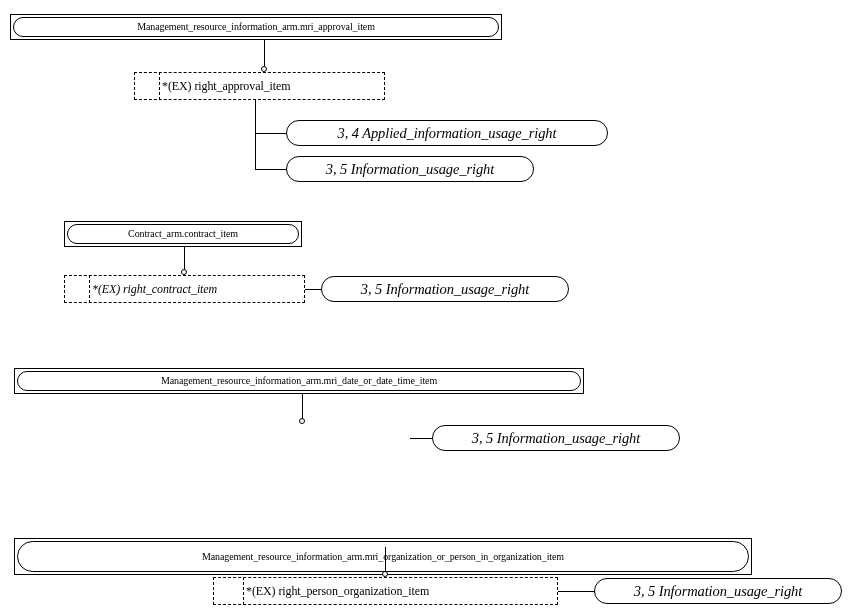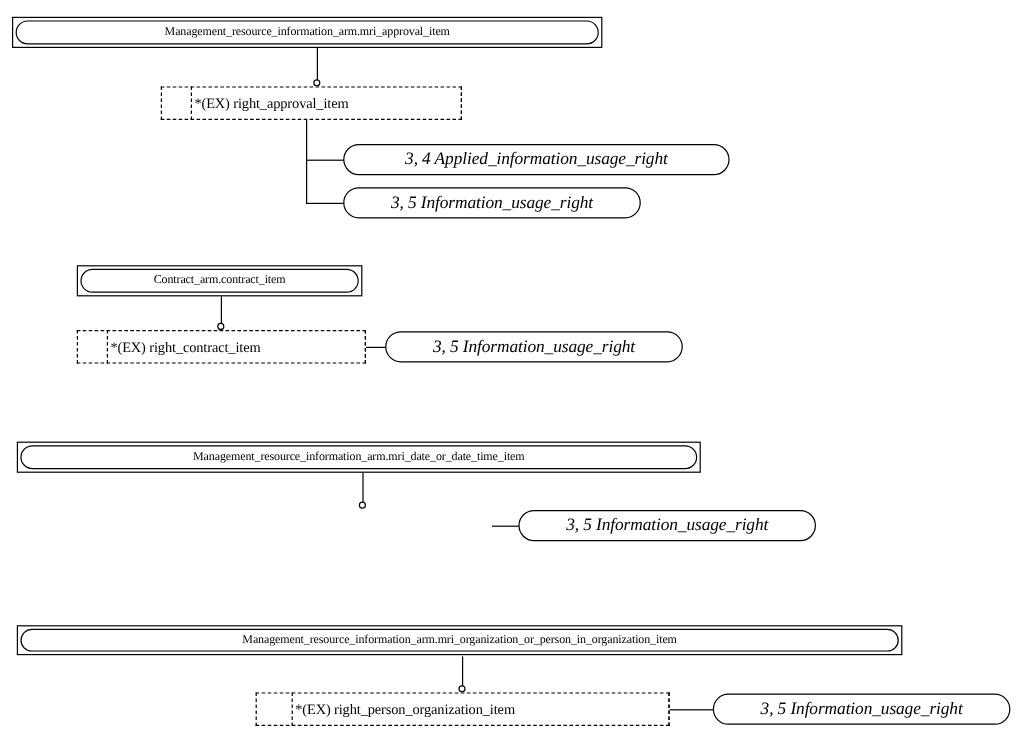--- a/index.html
+++ b/index.html
@@ -141,21 +141,21 @@
   </div>
 
   <div class="entity-root" style="left:64px; top:221px; width:238px; height:26px;">
     <div class="inner">Contract_arm.contract_item</div>
   </div>
 
   <div class="conn-v" style="left:184px; top:247px; height:26px;"></div>
   <div class="conn-circle" style="left:181px; top:269px;"></div>
 
   <div class="entity-ex" style="left:64px; top:275px; width:241px; height:28px;">
-    <div class="inner" style="left:24px;">*(EX) right_contract_item</div>
+    <div class="inner" style="left:24px;font-style:italic;">*(EX) right_contract_item</div>
   </div>
 
   <div class="conn-h" style="left:305px; top:289px; width:17px;"></div>
 
   <div class="entity-leaf" style="left:321px; top:276px; width:248px; height:26px;">
     <span>3, 5 Information_usage_right</span>
   </div>
 
   <div class="entity-root" style="left:14px; top:368px; width:570px; height:26px;">
     <div class="inner">Management_resource_information_arm.mri_date_or_date_time_item</div>
@@ -164,21 +164,21 @@
   <div class="conn-v" style="left:302px; top:394px; height:28px;"></div>
   <div class="conn-circle" style="left:299px; top:418px;"></div>
 
 
   <div class="conn-h" style="left:410px; top:438px; width:23px;"></div>
 
   <div class="entity-leaf" style="left:432px; top:425px; width:248px; height:26px;">
     <span>3, 5 Information_usage_right</span>
   </div>
 
-  <div class="entity-root" style="left:14px; top:521px; width:738px; height:25px;">
+  <div class="entity-root" style="left:14px; top:538px; width:738px; height:37px;">
     <div class="inner">Management_resource_information_arm.mri_organization_or_person_in_organization_item</div>
   </div>
 
   <div class="conn-v" style="left:385px; top:547px; height:28px;"></div>
   <div class="conn-circle" style="left:382px; top:571px;"></div>
 
   <div class="entity-ex" style="left:213px; top:577px; width:345px; height:28px;">
     <div class="inner" style="left:29px;">*(EX) right_person_organization_item</div>
   </div>
 

